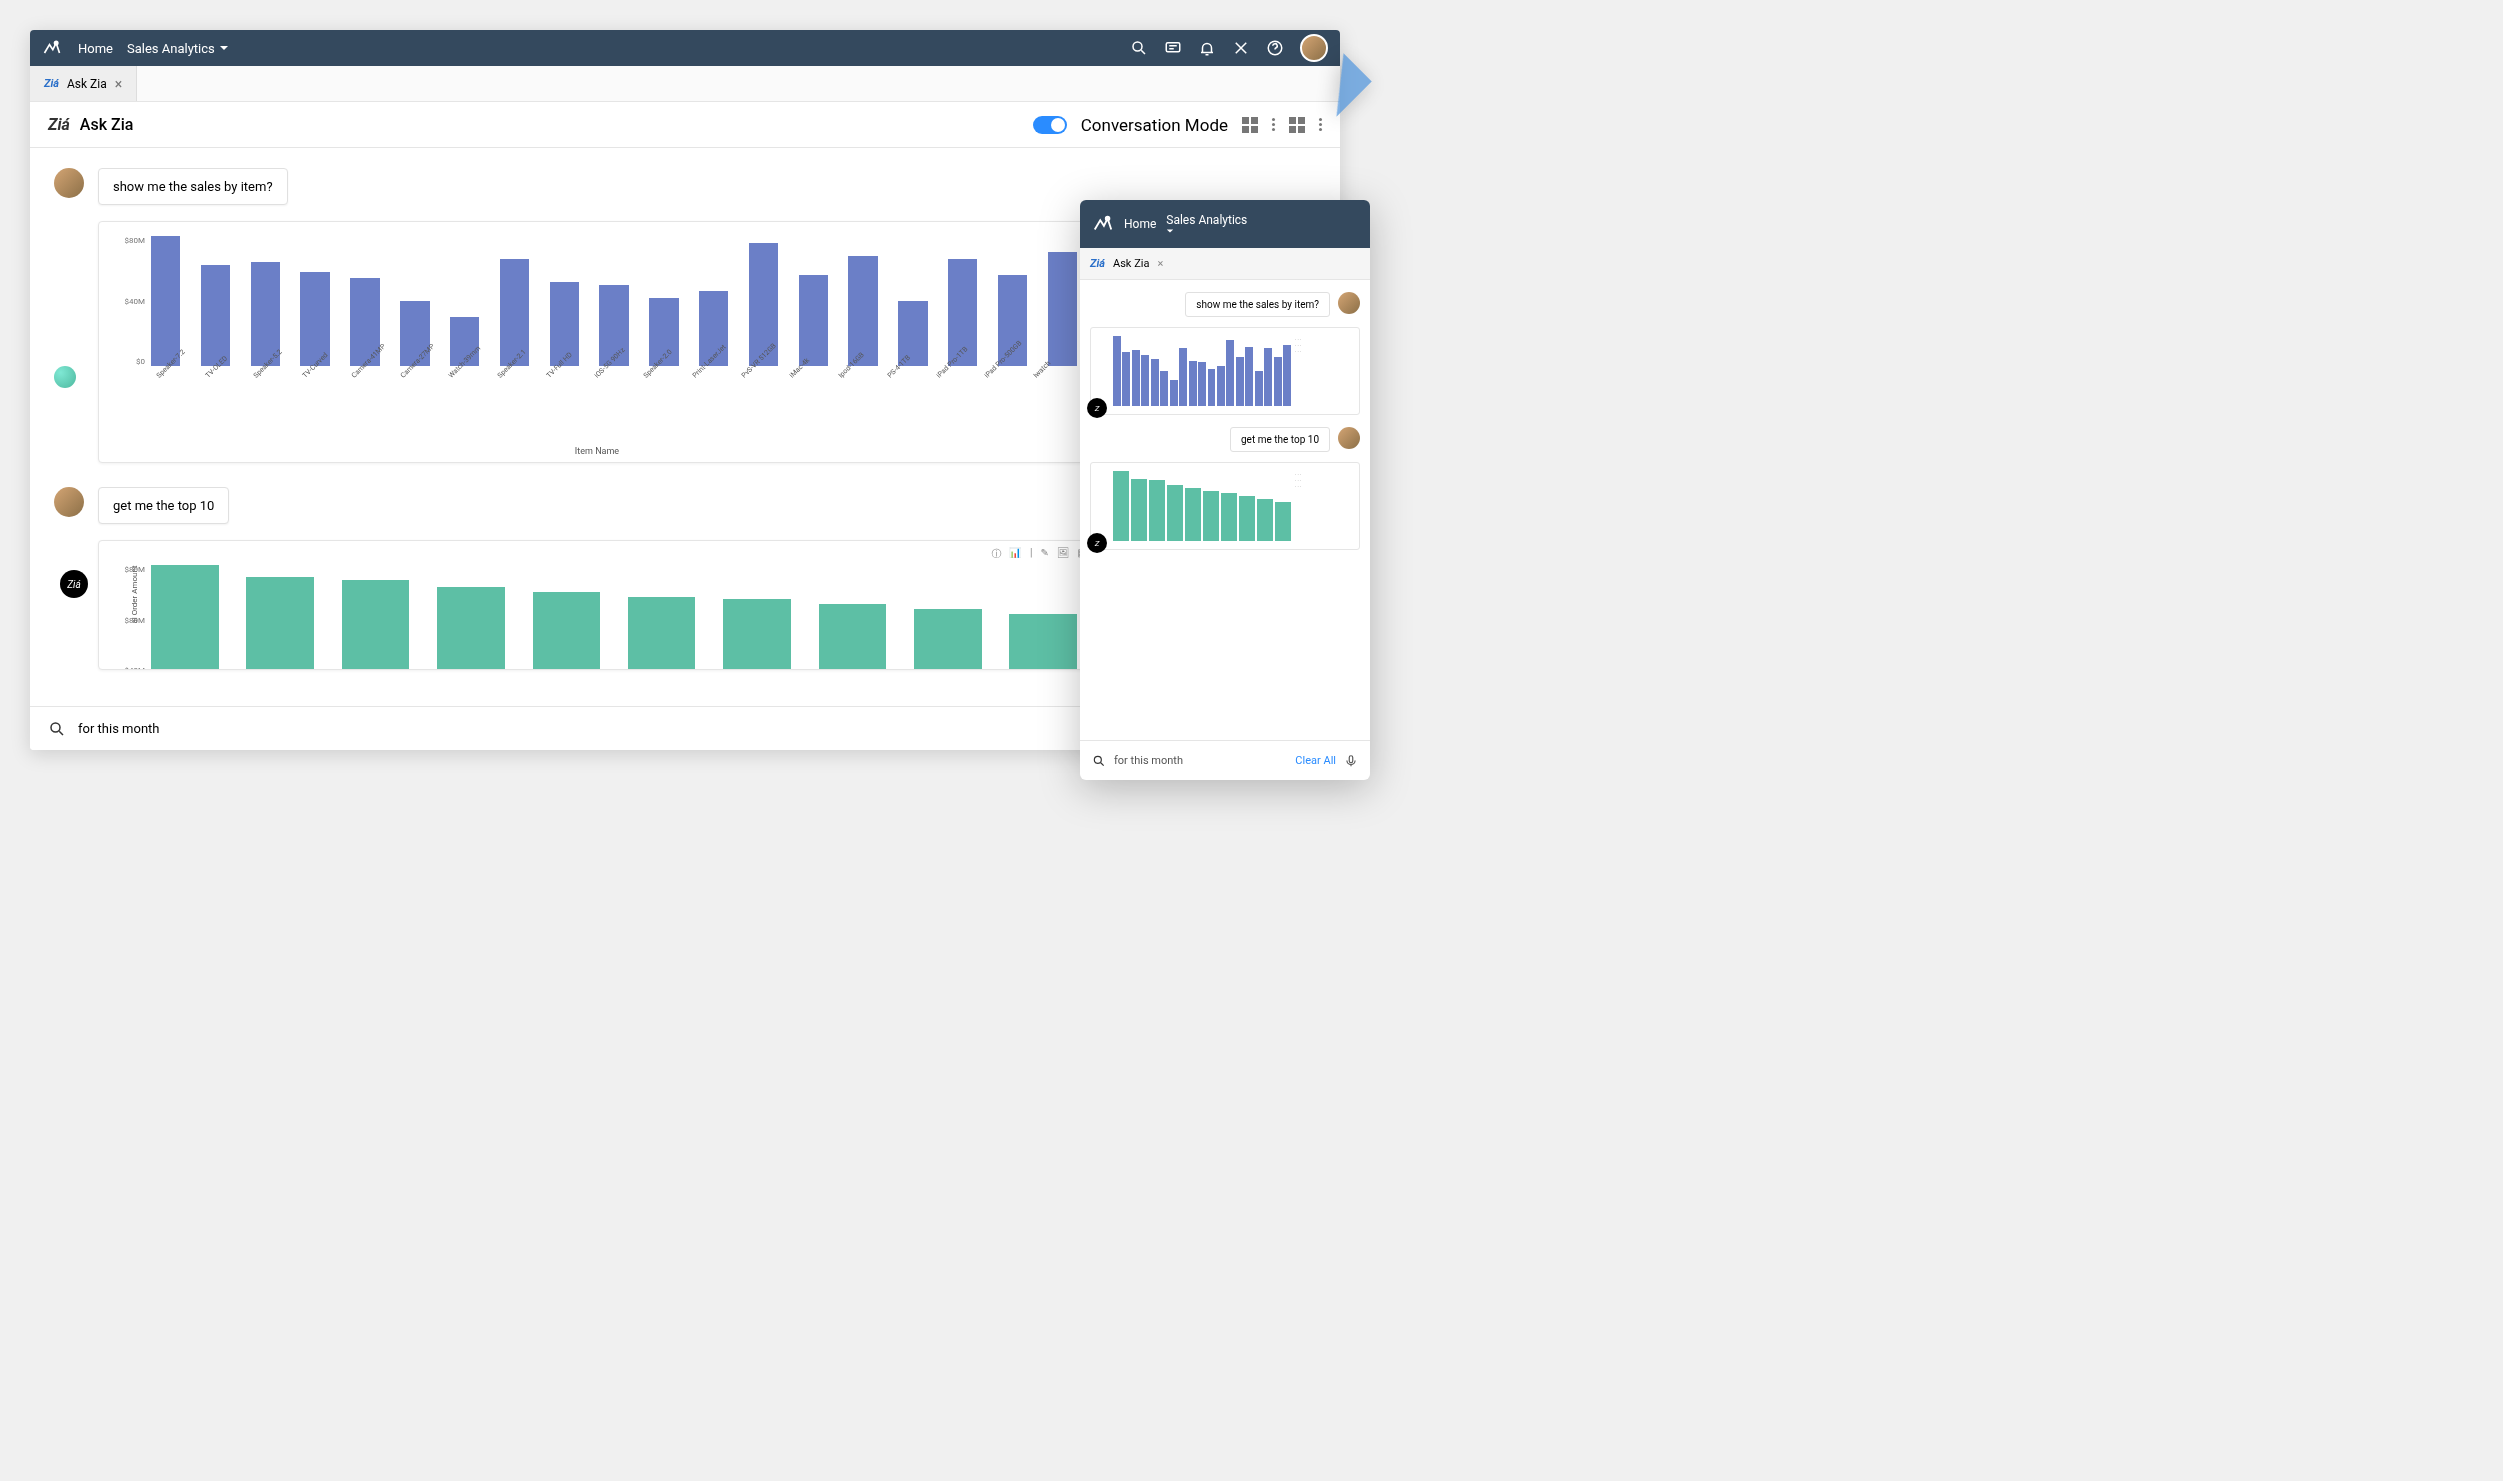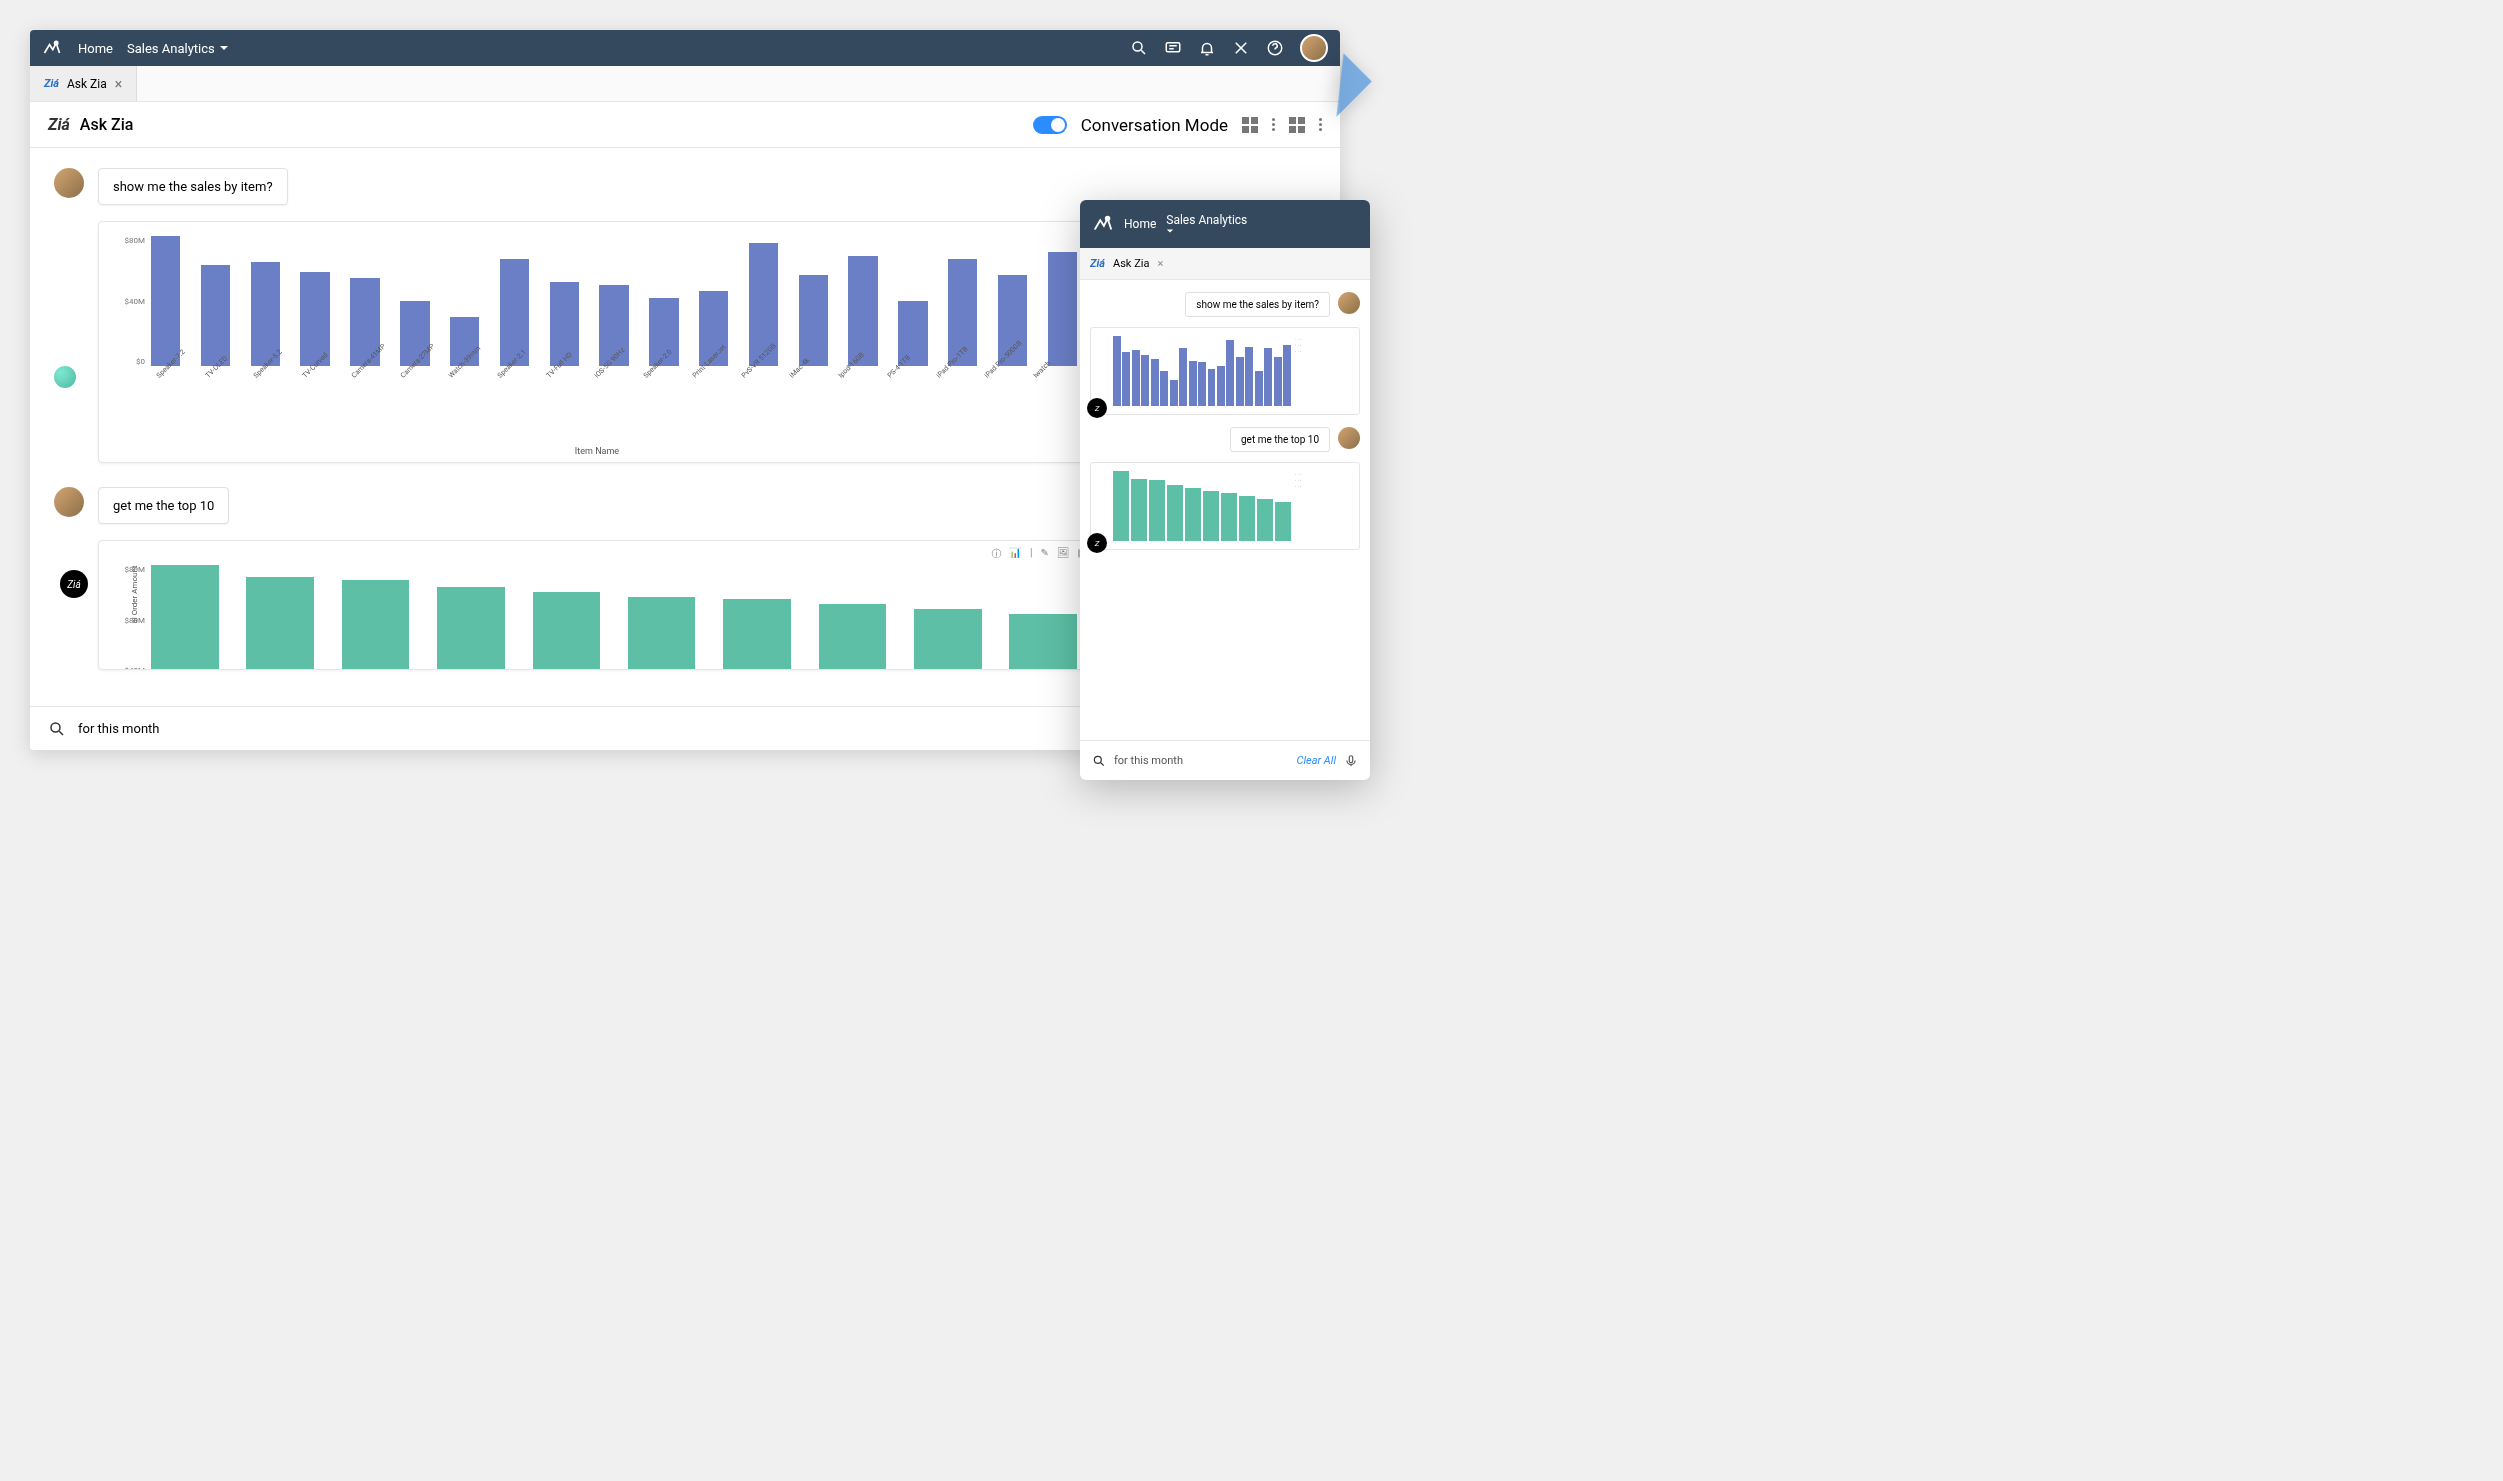--- a/index.html
+++ b/index.html
@@ -91,21 +91,21 @@
 .m-msg { display: flex; justify-content: flex-end; gap: 8px; margin-bottom: 10px; }
 .m-msg .m-bub { background: #fff; border: 1px solid #e0e0e0; border-radius: 3px; padding: 6px 10px; font-size: 10px; }
 .m-msg .m-av { width: 22px; height: 22px; border-radius: 50%; background: linear-gradient(135deg,#d4a574,#8b6f47); }
 .m-card { border: 1px solid #e5e5e5; border-radius: 3px; margin-bottom: 12px; padding: 8px; display: flex; position: relative; }
 .m-chart { flex: 1; height: 70px; display: flex; align-items: flex-end; gap: 1.5px; padding-left: 14px; }
 .m-chart .mb { flex: 1; background: #6b7fc7; }
 .m-chart .mb.teal { background: #5dbfa5; }
 .m-info { width: 60px; font-size: 5px; color: #888; padding-left: 4px; }
 .m-zia-badge { position: absolute; left: -4px; bottom: -4px; width: 20px; height: 20px; border-radius: 50%; background: #000; color: #fff; display: flex; align-items: center; justify-content: center; font-size: 8px; font-style: italic; }
 .m-search { height: 40px; border-top: 1px solid #e5e5e5; display: flex; align-items: center; padding: 0 12px; gap: 8px; font-size: 11px; }
-.m-search .clear { color: #2a8cff; margin-left: auto; font-size: 11px; cursor: pointer; font-style: italic; }
+.m-search .clear { color: #2a8cff; margin-left: auto; font-size: 11px; cursor: pointer; }
 
 
 .cursor-arrow { position: absolute; right: 60px; top: 60px; width: 0; height: 0; border-left: 40px solid transparent; border-top: 50px solid #4a90d9; transform: rotate(45deg); opacity: 0.7; filter: drop-shadow(0 4px 10px rgba(0,0,0,0.3)); }
 
 svg { display: block; }
 </style>
 </head>
 <body>
 
 <div class="app">

